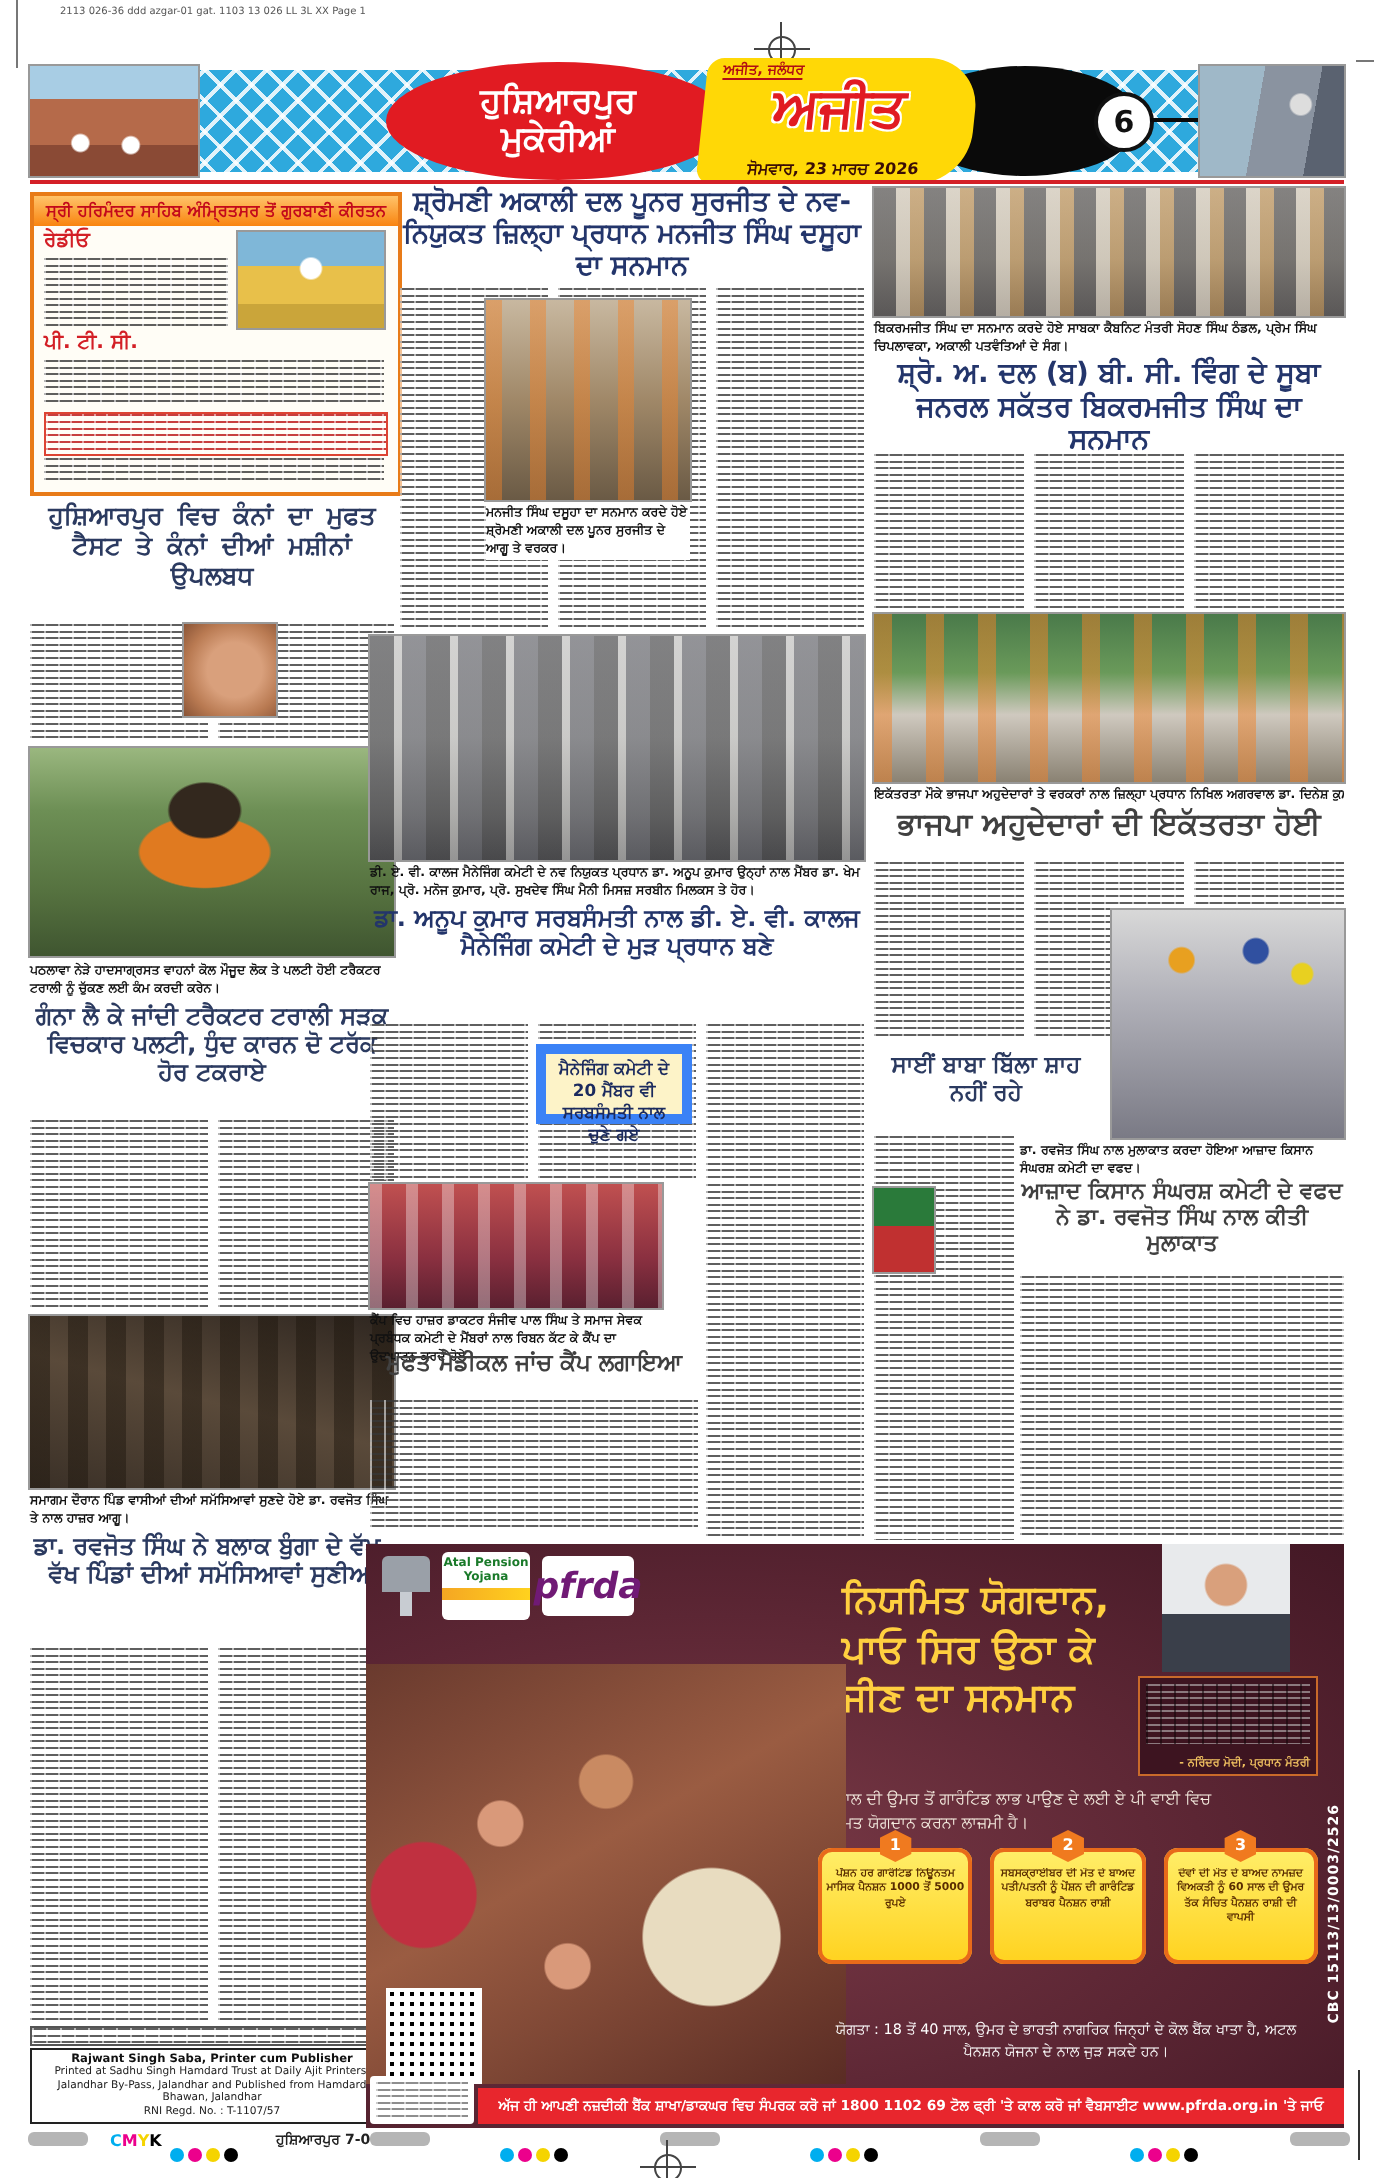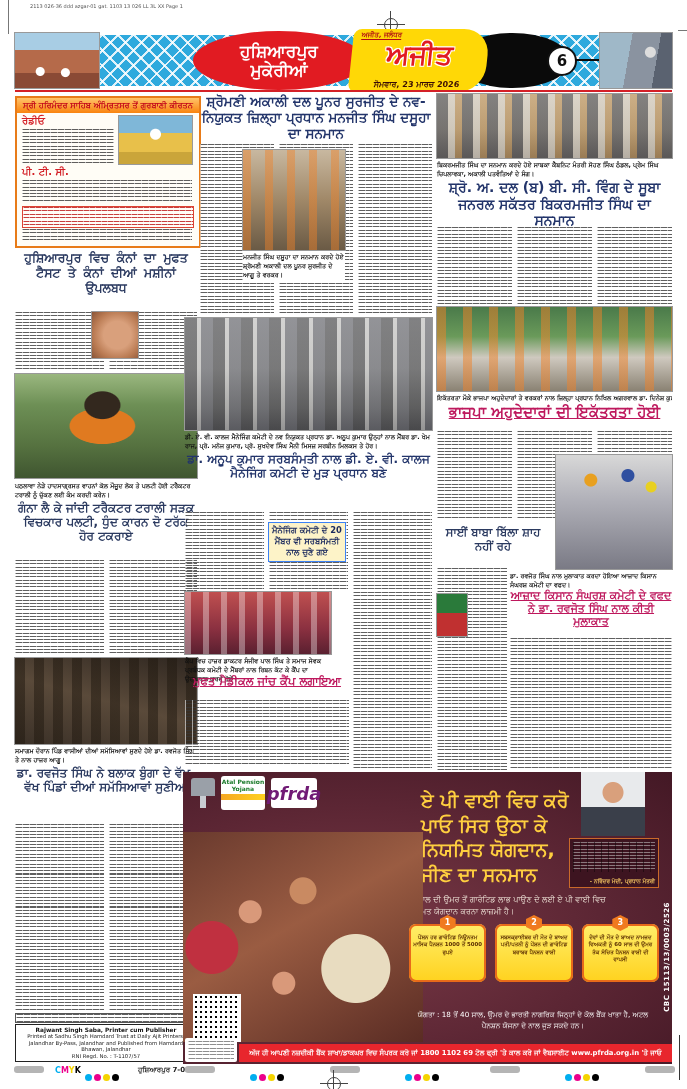--- a/index.html
+++ b/index.html
@@ -10,27 +10,27 @@
   .sim{background-image:
       repeating-linear-gradient(90deg, rgba(255,255,255,.55) 0, rgba(255,255,255,.55) 1px, transparent 1px, transparent 7px),
       repeating-linear-gradient(to bottom, rgba(55,55,55,.8) 0, rgba(55,55,55,.8) 1px, transparent 1px, transparent 3.3px);}
   .sim.light{opacity:.7;}
   .sim.red{background-image:
       repeating-linear-gradient(90deg, rgba(255,255,255,.5) 0, rgba(255,255,255,.5) 1px, transparent 1px, transparent 6px),
       repeating-linear-gradient(to bottom, rgba(190,30,30,.85) 0, rgba(190,30,30,.85) 1px, transparent 1px, transparent 3.4px);}
   .cols{display:flex;gap:5px;}
   .cols>div{flex:1;}
   .headline{font-weight:bold;text-align:center;color:#23356b;line-height:1.18;}
-  .hl-steel{color:#be185d;text-decoration:underline;}
+  .hl-steel{color:#404040;}
   .hl-navy{color:#2b3a60;}
   .caption{font-size:6.3px;font-weight:bold;color:#111;line-height:1.45;text-align:left;}
   .photo{background:#b9b0a4;outline:1px solid #999;}
   .rule-red{background:#d42027;}
   .circle6{background:#fff;border:2px solid #111;border-radius:50%;text-align:center;font-weight:bold;color:#111;}
-  .ybox{background:#fdf3c8;border:1px solid #3b82f6;color:#1b2a5e;font-weight:bold;text-align:center;}
+  .ybox{background:#fdf3c8;border:5px solid #3b82f6;color:#1b2a5e;font-weight:bold;text-align:center;}
   .benefit{flex:1;position:relative;background:linear-gradient(#ffee6a,#ffd21e);border-radius:7px;
            box-shadow:0 0 0 2px #e86a1a inset;}
   .benefit .num{position:absolute;top:-9px;left:50%;transform:translateX(-50%);width:16px;height:16px;
            background:#f07a1f;color:#fff;font-size:8px;font-weight:bold;text-align:center;line-height:16px;
            clip-path:polygon(50% 0,100% 25%,100% 75%,50% 100%,0 75%,0 25%);}
   .benefit .btext{position:absolute;inset:10px 4px 3px 4px;font-size:5.4px;font-weight:bold;color:#5a2d00;
            text-align:center;line-height:1.35;overflow:hidden;}
   .cy{color:#00aeef}.mg{color:#ec008c}.yl{color:#f5d400}.bk{color:#000}
   .dot{width:7px;height:7px;border-radius:50%;display:inline-block;margin-right:2px;}
   .graymark{position:absolute;width:30px;height:7px;background:#b5b5b5;border-radius:3px;}
@@ -196,23 +196,22 @@
          linear-gradient(#9aa0a8 0 60%, transparent 60%),linear-gradient(90deg,transparent 0 9px,#c8ccd2 9px 15px,transparent 15px);border-radius:3px;"></div>
     <div class="abs" style="left:38px;top:4px;width:44px;height:34px;background:#fff;border-radius:3px;text-align:center;overflow:hidden;">
       <div style="font-size:6px;font-weight:bold;color:#1a7a2a;line-height:1.1;padding-top:3px;">Atal Pension Yojana</div>
       <div style="margin-top:2px;height:6px;background:linear-gradient(90deg,#f5a623,#ffd21e);"></div>
     </div>
     <div class="abs" style="left:88px;top:6px;width:46px;height:30px;background:#fff;border-radius:3px;display:flex;align-items:center;justify-content:center;">
       <span style="color:#701a75;font-weight:bold;font-size:18px;font-style:italic;">pfrda</span>
     </div>
 
     <div class="abs" style="left:238px;top:16px;width:212px;color:#ffcf3f;font-weight:bold;font-size:19px;line-height:1.3;">
-      <div>ਏ ਪੀ ਵਾਈ ਵਿਚ ਕਰੋ</div>
+      <div>ਨਿਯਮਿਤ ਯੋਗਦਾਨ,</div>
       <div>ਪਾਓ ਸਿਰ ਉਠਾ ਕੇ</div>
-      <div>ਨਿਯਮਿਤ ਯੋਗਦਾਨ,</div>
       <div>ਜੀਣ ਦਾ ਸਨਮਾਨ</div>
     </div>
     <div class="abs" style="left:222px;top:122px;width:220px;color:#f3e9dd;font-size:8px;line-height:1.5;">60 ਸਾਲ ਦੀ ਉਮਰ ਤੋਂ ਗਾਰੰਟਿਡ ਲਾਭ ਪਾਉਣ ਦੇ ਲਈ ਏ ਪੀ ਵਾਈ ਵਿਚ ਨਿਯਮਿਤ ਯੋਗਦਾਨ ਕਰਨਾ ਲਾਜ਼ਮੀ ਹੈ।</div>
 
     <div class="abs photo" style="left:398px;top:0;width:64px;height:64px;outline:none;background:
          radial-gradient(circle at 50% 32%, #d9a07c 0 10px, transparent 11px),
          linear-gradient(#e8eaec 0 55%, #3a3f4a 55%);"></div>
     <div class="abs" style="left:386px;top:66px;width:88px;height:48px;background:#3d1420;border:1px solid #c96a2a;">
       <div class="sim light" style="position:absolute;left:3px;right:3px;top:3px;height:30px;filter:invert(1);"></div>
       <div style="position:absolute;right:3px;bottom:2px;color:#f0c060;font-size:5.6px;font-weight:bold;">- ਨਰਿੰਦਰ ਮੋਦੀ, ਪ੍ਰਧਾਨ ਮੰਤਰੀ</div>

